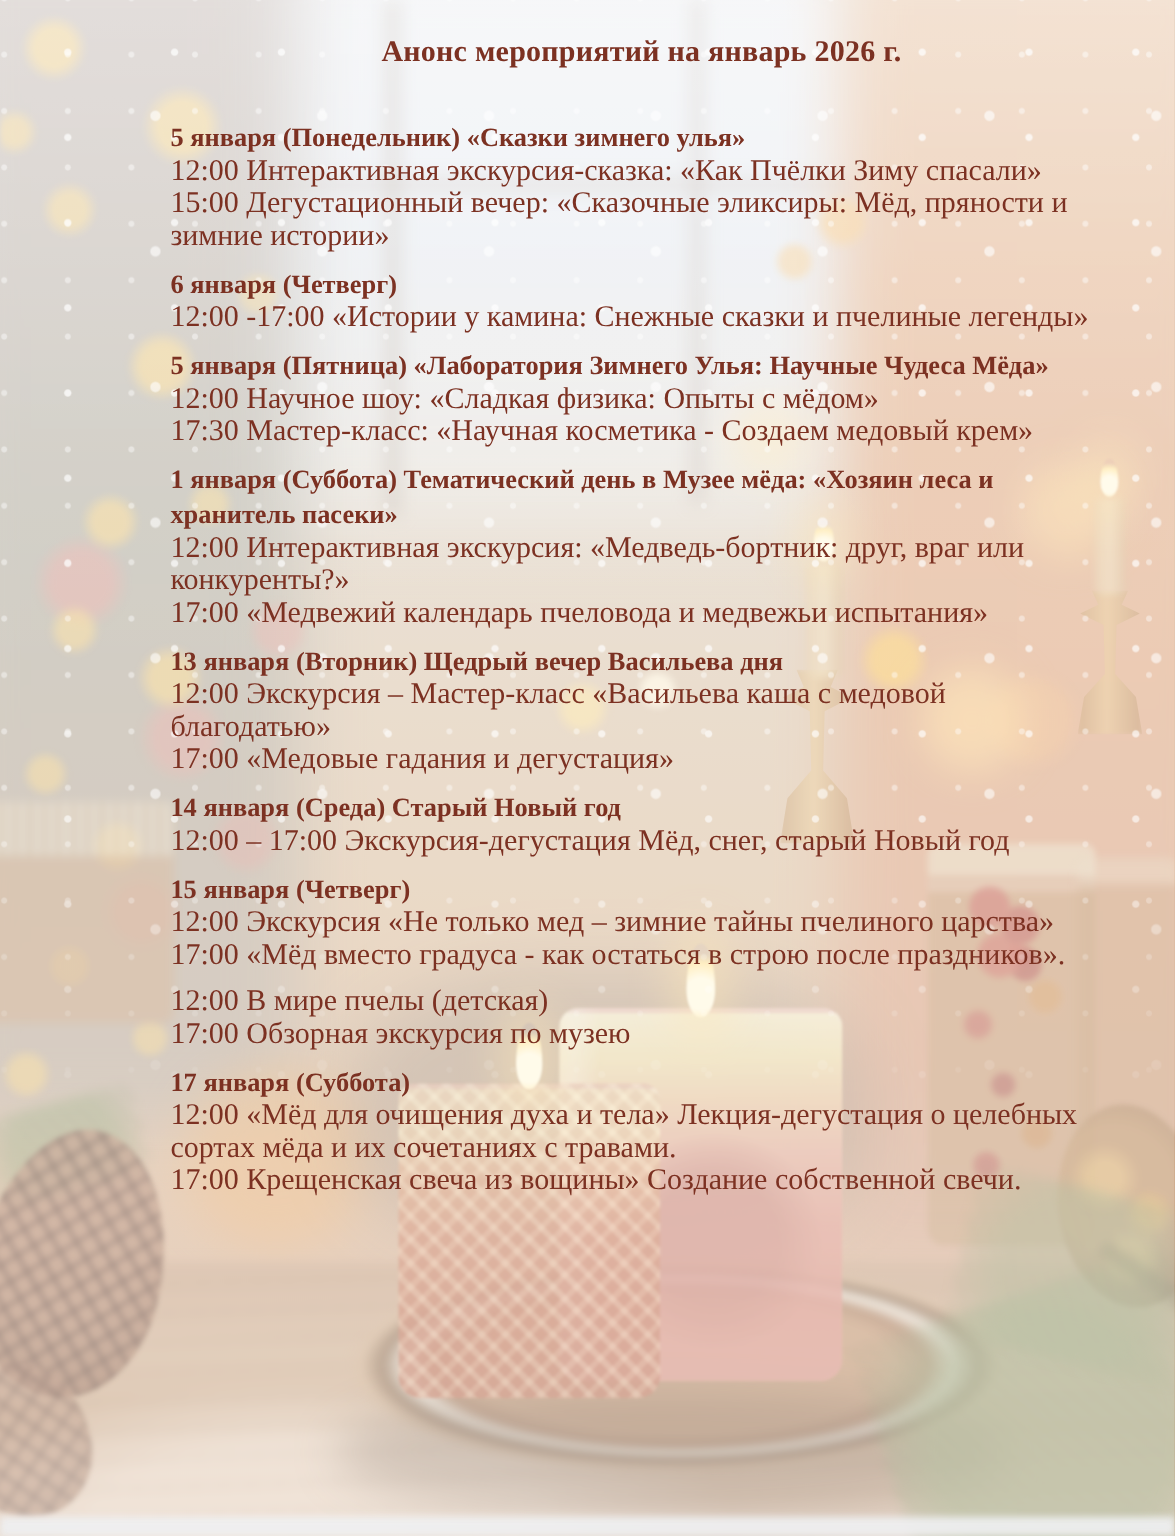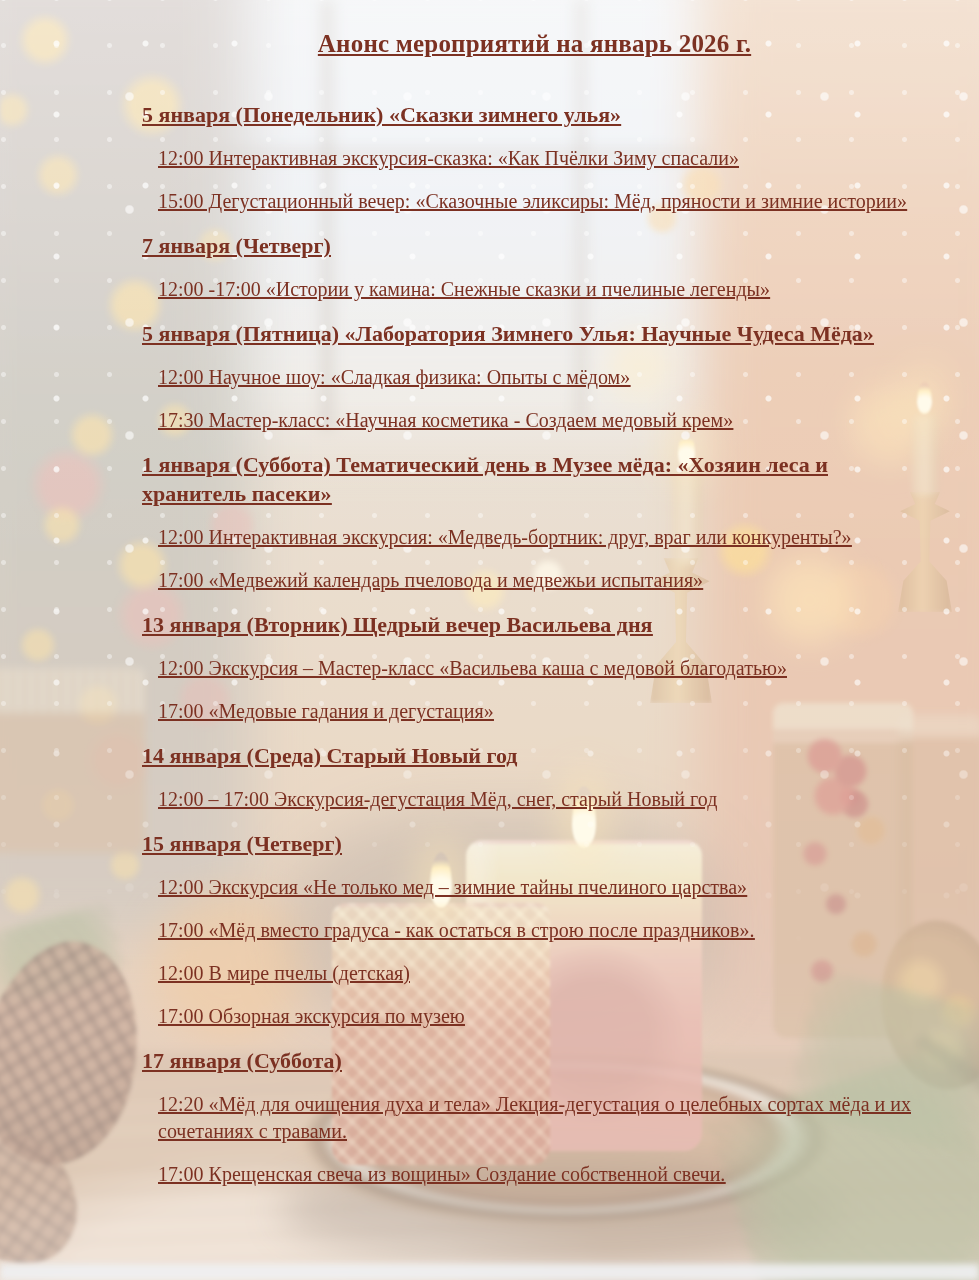--- a/index.html
+++ b/index.html
@@ -159,25 +159,25 @@
     background-position:12px 8px, 30px 22px, 60px 40px;
     -webkit-mask-image:linear-gradient(180deg, rgba(0,0,0,.95) 0%, rgba(0,0,0,.85) 52%, rgba(0,0,0,0) 74%);
     mask-image:linear-gradient(180deg, rgba(0,0,0,.95) 0%, rgba(0,0,0,.85) 52%, rgba(0,0,0,0) 74%); }
   .white-wash { inset:0;
     background:linear-gradient(180deg, rgba(255,255,255,.30) 0%, rgba(255,255,255,.05) 30%, rgba(255,255,255,0) 45%),
                rgba(255,255,255,.40); }
   .bottom-strip { left:0; top:1264px; width:979px; height:16px; background:#eff0f2; filter:blur(3px); opacity:.9; }
 
   
   .content { left:142px; right:52px; top:30px; color:var(--accent); }
-  .content * { position:static;text-decoration:underline; }
+  .content * { position:static; }
   .title { margin:0 0 42px; font-size:25px; font-weight:bold; text-align:center; letter-spacing:.2px; }
   section.day { display:block; margin:0 0 12px; }
   section.day h2 { margin:0; font-size:22px; line-height:29px; font-weight:bold; }
-  section.day p.event { margin:16px; font-size:20px; line-height:27px; font-weight:normal; }
+  section.day p.event { margin:0; font-size:25px; line-height:27px; font-weight:normal; }
 </style>
 </head>
 <body>
 
 <div class="stage">
   <div class="bg">
     <div class="bg-base"></div>
     <div class="window-light"></div>
     <div class="frame-v1"></div>
     <div class="frame-v2"></div>
@@ -221,21 +221,21 @@
 
   <div class="content">
     <h1 class="title">Анонс мероприятий на январь 2026 г.</h1>
     <div id="schedule">
         <section class="day">
           <h2>5 января (Понедельник) «Сказки зимнего улья»</h2>
           <p class="event">12:00 Интерактивная экскурсия-сказка: «Как Пчёлки Зиму спасали»</p>
           <p class="event">15:00 Дегустационный вечер: «Сказочные эликсиры: Мёд, пряности и зимние истории»</p>
         </section>
         <section class="day">
-          <h2>7 января (Четверг)</h2>
+          <h2>6 января (Четверг)</h2>
           <p class="event">12:00 -17:00 «Истории у камина: Снежные сказки и пчелиные легенды»</p>
         </section>
         <section class="day">
           <h2>5 января (Пятница) «Лаборатория Зимнего Улья: Научные Чудеса Мёда»</h2>
           <p class="event">12:00 Научное шоу: «Сладкая физика: Опыты с мёдом»</p>
           <p class="event">17:30 Мастер-класс: «Научная косметика - Создаем медовый крем»</p>
         </section>
         <section class="day">
           <h2>1 января (Суббота) Тематический день в Музее мёда: «Хозяин леса и хранитель пасеки»</h2>
           <p class="event">12:00 Интерактивная экскурсия: «Медведь-бортник: друг, враг или конкуренты?»</p>
@@ -254,18 +254,18 @@
           <h2>15 января (Четверг)</h2>
           <p class="event">12:00 Экскурсия «Не только мед – зимние тайны пчелиного царства»</p>
           <p class="event">17:00 «Мёд вместо градуса - как остаться в строю после праздников».</p>
         </section>
         <section class="day">
           <p class="event">12:00 В мире пчелы (детская)</p>
           <p class="event">17:00 Обзорная экскурсия по музею</p>
         </section>
         <section class="day">
           <h2>17 января (Суббота)</h2>
-          <p class="event">12:20 «Мёд для очищения духа и тела» Лекция-дегустация о целебных сортах мёда и их сочетаниях с травами.</p>
+          <p class="event">12:00 «Мёд для очищения духа и тела» Лекция-дегустация о целебных сортах мёда и их сочетаниях с травами.</p>
           <p class="event">17:00 Крещенская свеча из вощины» Создание собственной свечи.</p>
         </section>
       </div>
   </div>
 </div>
 
 </body></html>

